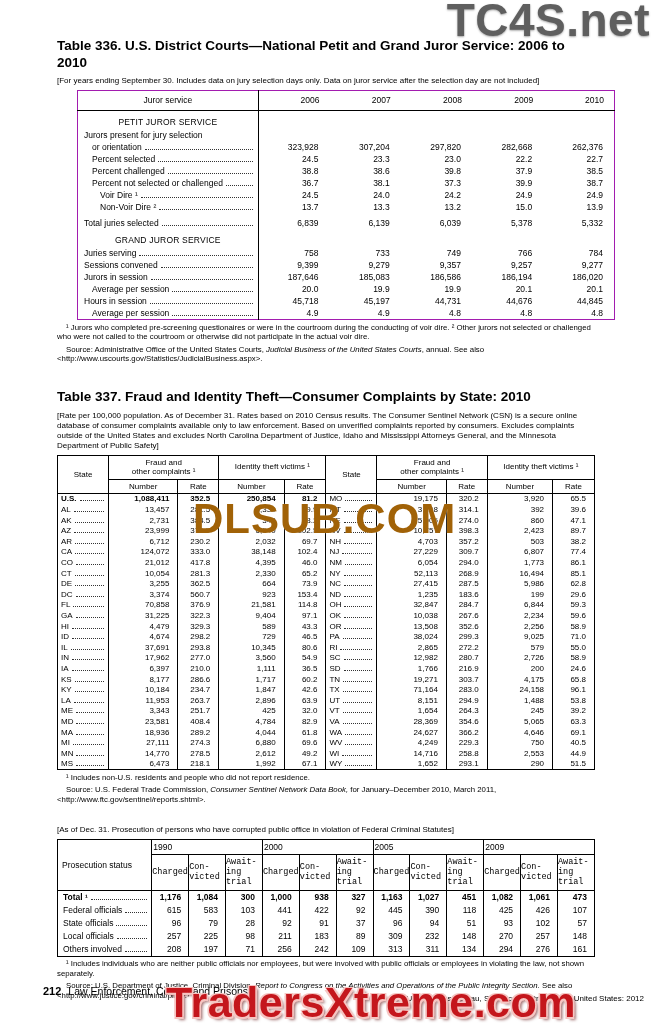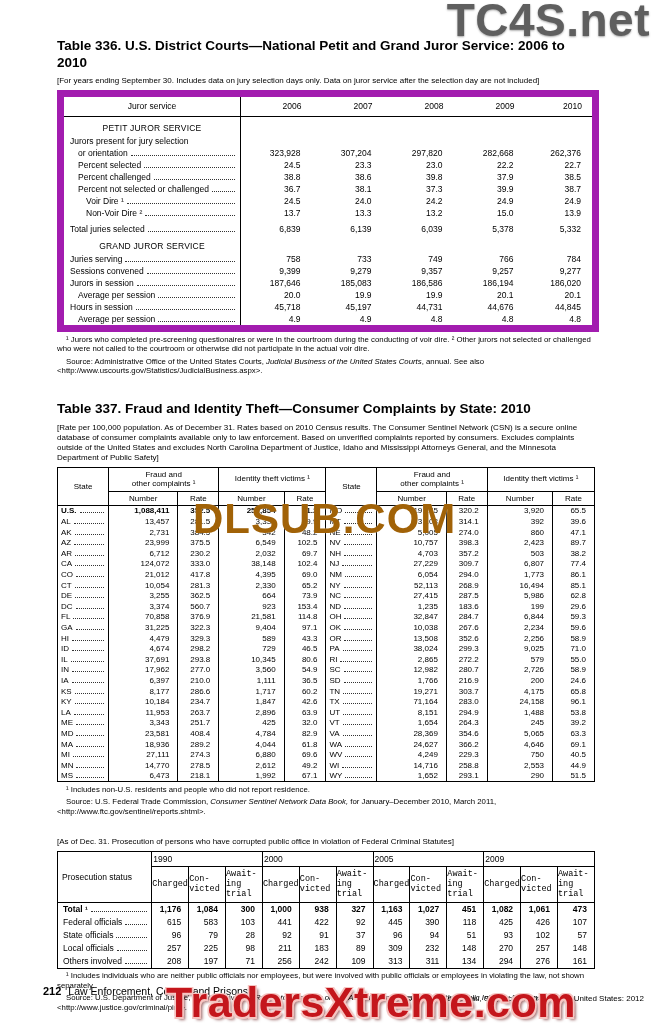--- a/index.html
+++ b/index.html
@@ -10,21 +10,21 @@
   .t-note{font-size:8px;line-height:10px;margin:0 0 4px;}
   table{border-collapse:collapse;width:100%;table-layout:fixed;}
   .fnote{font-size:7.8px;line-height:9.8px;margin:2.5px 0 0;text-indent:9px;}
   .fnote i{text-align:right;}
   #sec336{margin-bottom:25px;}
   #sec337{margin-bottom:20px;}
   .stubwrap{display:flex;align-items:flex-end;}
   .lbl{white-space:nowrap;}
   .leader{flex:1 1 8px;border-bottom:1.5px dotted #333;margin:0 3px 2px;}
   
-  .t336{border:7px solid #a21caf;font-size:8.5px;}
+  .t336{border:1px solid #a21caf;font-size:8.5px;margin-left:20px;}
   .t336 th{font-weight:normal;font-size:8.5px;border-bottom:1px solid #000;padding:4px 10px 5px 2px;text-align:right;}
   .t336 th.stub-h{text-align:center;border-right:1px solid #000;padding-right:2px;}
   .t336 td{padding:1px 2px;vertical-align:bottom;}
   .t336 td.stub{border-right:1px solid #000;padding-left:6px;}
   .t336 td.num{text-align:right;padding-right:11px;}
   .t336 td.section{border-right:1px solid #000;text-align:center;padding:6px 2px 2px;letter-spacing:.2px;}
   .t336 tr.space td{padding-top:5px;}
   col.c-stub{width:180px;} col.c-year{width:71px;}
   
   .t337{border:1px solid #000;font-size:8px;}
@@ -452,21 +452,21 @@
           <tr>
             <td class="stub">
               <div class="stubwrap">
                 <span class="lbl">CO</span>
                 <span class="leader"></span>
               </div>
             </td>
             <td class="num">21,012</td>
             <td class="num">417.8</td>
             <td class="num">4,395</td>
-            <td class="num">69.0</td>
+            <td class="num">46.0</td>
             <td class="stub">
               <div class="stubwrap">
                 <span class="lbl">NM</span>
                 <span class="leader"></span>
               </div>
             </td>
             <td class="num">6,054</td>
             <td class="num">294.0</td>
             <td class="num">1,773</td>
             <td class="num">86.1</td>

